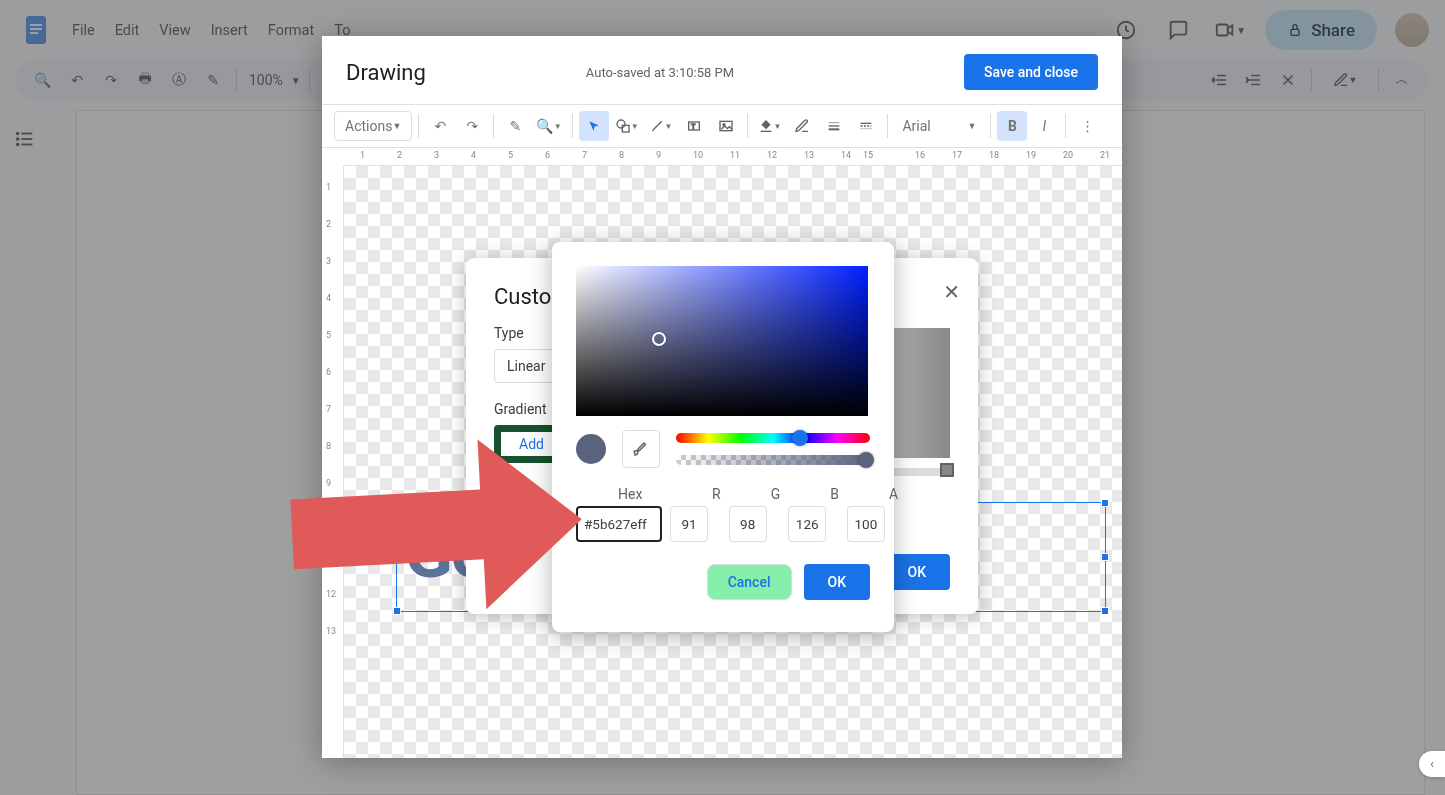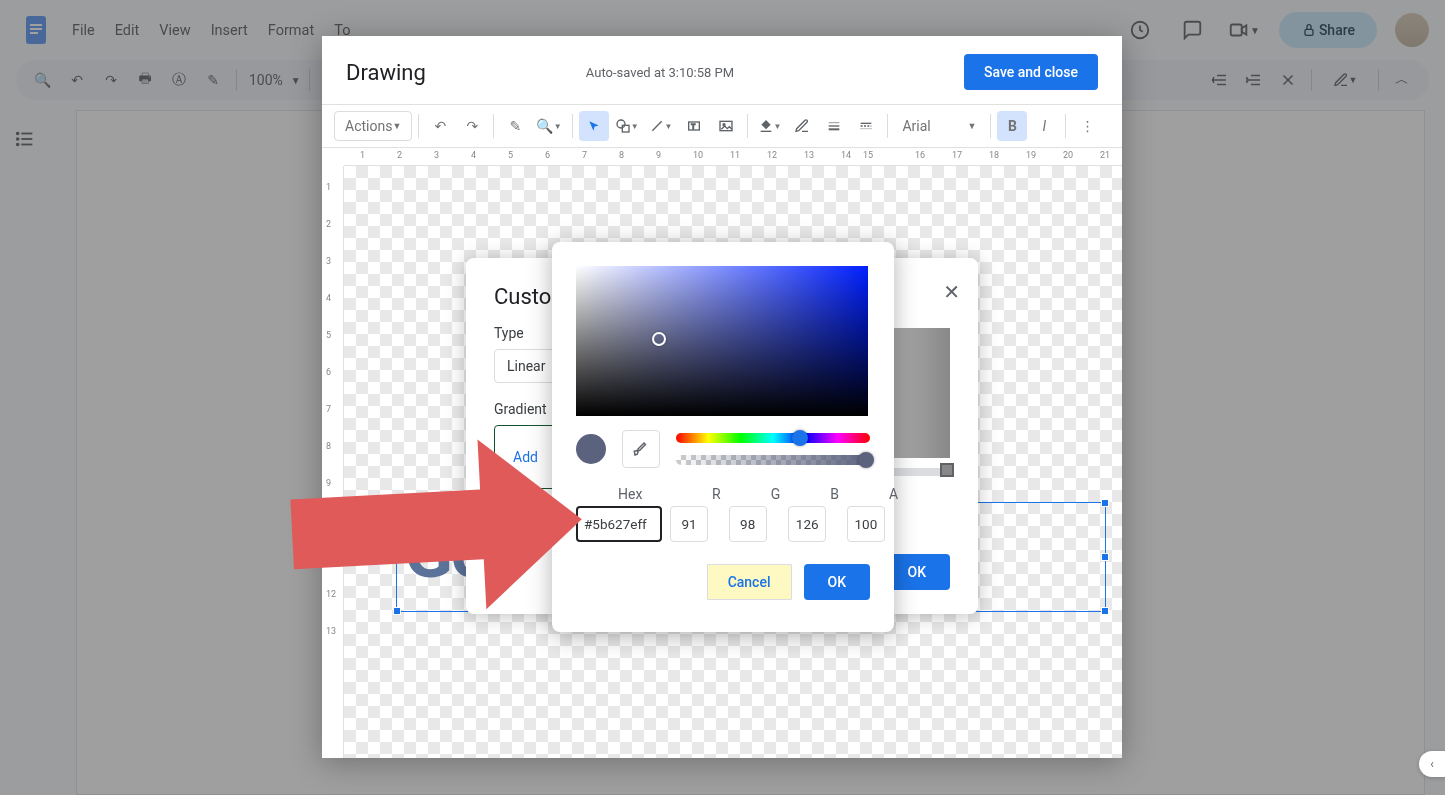--- a/index.html
+++ b/index.html
@@ -10,21 +10,21 @@
 .docs-header { display: flex; align-items: center; height: 60px; padding: 0 16px; gap: 8px; }
 .docs-logo { width: 40px; height: 40px; display:flex; align-items:center; justify-content:center; }
 .docs-title-area { display:flex; flex-direction: column; gap: 2px; }
 .docs-title-row { display:flex; align-items:center; gap:10px; }
 .docs-title { font-size: 18px; color: #444; }
 .title-icon { color:#5f6368; font-size:16px; }
 .docs-menus { display:flex; gap:4px; font-size:14.5px; color:#444; }
 .docs-menus span { padding: 2px 8px; }
 .docs-header-right { margin-left:auto; display:flex; align-items:center; gap:18px; color:#444746; }
 .hdr-icon-btn { width:34px; height:34px; display:flex; align-items:center; justify-content:center; border-radius:50%; }
-.share-btn { background:#c2e7ff; border-radius:40px; padding:10px 22px; display:flex; align-items:center; gap:2px; font-size:14px; font-weight:500; color:#001d35; }
+.share-btn { background:#c2e7ff; border-radius:40px; padding:10px 22px; display:flex; align-items:center; gap:8px; font-size:17px; font-weight:500; color:#001d35; }
 .avatar { width:34px; height:34px; border-radius:50%; background: linear-gradient(#d4c4b0,#b8a890); }
 
 .docs-toolbar { margin: 0 16px; background:#edf2fa; border-radius: 24px; height:40px; display:flex; align-items:center; padding:0 12px; gap:4px; color:#444746; font-size:14px; }
 .tb-btn { width:30px; height:28px; display:flex; align-items:center; justify-content:center; border-radius:4px; }
 .tb-sep { width:1px; height:22px; background:#c7c7c7; margin:0 4px; }
 .zoom-val { padding:0 4px; }
 
 .docs-canvas { position:absolute; top:110px; left:0; right:0; bottom:0; background:#f9fbfd; }
 .left-margin { position:absolute; left:14px; top:18px; }
 .page-area { position:absolute; left:76px; right:20px; top:0; bottom:0; background:#fff; border:1px solid #e0e0e0; }
@@ -59,21 +59,21 @@
 .sel-handle { position:absolute; width:8px; height:8px; background:#1a73e8; border:1px solid #fff; }
 .sh-nw{left:-4px;top:-4px}.sh-n{left:50%;top:-4px;margin-left:-4px}.sh-ne{right:-4px;top:-4px}
 .sh-w{left:-4px;top:50%;margin-top:-4px}.sh-e{right:-4px;top:50%;margin-top:-4px}
 .sh-sw{left:-4px;bottom:-4px}.sh-s{left:50%;bottom:-4px;margin-left:-4px}.sh-se{right:-4px;bottom:-4px}
 
 
 .grad-panel { position:absolute; left:466px; top:258px; width:512px; height:356px; background:#fff; border-radius:8px; box-shadow:0 2px 20px rgba(0,0,0,0.25); padding:26px 28px; }
 .grad-title { font-size:22px; color:#202124; margin-bottom:16px; }
 .grad-label { font-size:14px; color:#3c4043; margin-bottom:8px; }
 .grad-select { border:1px solid #dadce0; border-radius:4px; padding:8px 12px; font-size:14px; color:#3c4043; display:inline-block; min-width:120px; margin-bottom:18px; }
-.grad-add { color:#1a73e8; border:1px solid #14532d; border-radius:4px; padding:23px 18px; font-size:14px; display:inline-block; }
+.grad-add { color:#1a73e8; border:7px solid #14532d; border-radius:4px; padding:4px 18px; font-size:14px; display:inline-block; }
 .grad-close { position:absolute; right:18px; top:22px; font-size:20px; color:#5f6368; cursor:pointer; }
 .grad-preview { position:absolute; right:28px; top:70px; width:164px; height:130px; background: linear-gradient(to right, #f0eeee, #888); }
 .grad-slider-track { position:absolute; right:28px; top:210px; width:164px; height:8px; background:#dadce0; border-radius:4px; }
 .grad-slider-stop { position:absolute; width:14px; height:14px; border:2px solid #5f6368; background:#fff; top:-5px; }
 .grad-ok-under { position:absolute; right:28px; bottom:24px; background:#1a73e8; color:#fff; padding:10px 24px; border-radius:4px; font-size:14px; font-weight:500; }
 
 
 .color-panel { position:absolute; left:552px; top:242px; width:342px; height:390px; background:#fff; border-radius:8px; box-shadow:0 4px 24px rgba(0,0,0,0.3); padding:24px; }
 .cp-gradient { width:292px; height:150px; position:relative; background: linear-gradient(to bottom, transparent, #000), linear-gradient(to right, #fff, #0020ff); }
 .cp-cursor { position:absolute; width:14px; height:14px; border:2px solid #fff; border-radius:50%; box-shadow:0 0 2px rgba(0,0,0,0.5); left:76px; top:66px; }
@@ -88,21 +88,21 @@
 .cp-alpha .cp-thumb { background:#5b627e; right:-4px; }
 
 .cp-inputs { display:flex; gap:8px; margin-top:18px; }
 .cp-field { display:flex; flex-direction:column; gap:4px; }
 .cp-field label { font-size:14px; color:#5f6368;margin-left:42px; }
 .cp-field input { border:1px solid #dadce0; border-radius:4px; height:36px; text-align:center; font-size:13.5px; color:#3c4043; }
 .cp-hex input { width:86px; border:2px solid #202124; text-align:left; padding:0 6px; }
 .cp-rgba input { width:38px; }
 
 .cp-actions { display:flex; justify-content:flex-end; gap:12px; margin-top:22px; }
-.cp-cancel { border:1px solid #dadce0; background:#fef9c3; color:#1a73e8; padding:9px 20px; border-radius:1px; font-size:14px; font-weight:500; }
+.cp-cancel { border:1px solid #dadce0; background:#86efac; color:#1a73e8; padding:9px 20px; border-radius:8px; font-size:14px; font-weight:500; }
 .cp-ok { background:#1a73e8; color:#fff; padding:9px 24px; border-radius:4px; font-size:14px; font-weight:500; border:none; }
 
 
 .arrow-ann { position:absolute; left:282px; top:432px; pointer-events:none; }
 
 
 .side-tab { position:absolute; right:0; bottom:18px; width:26px; height:26px; background:#fff; border-radius:50% 0 0 50%; box-shadow:0 1px 4px rgba(0,0,0,0.2); display:flex; align-items:center; justify-content:center; color:#5f6368; font-size:12px; }
 
 svg { display:block; }
 </style>

